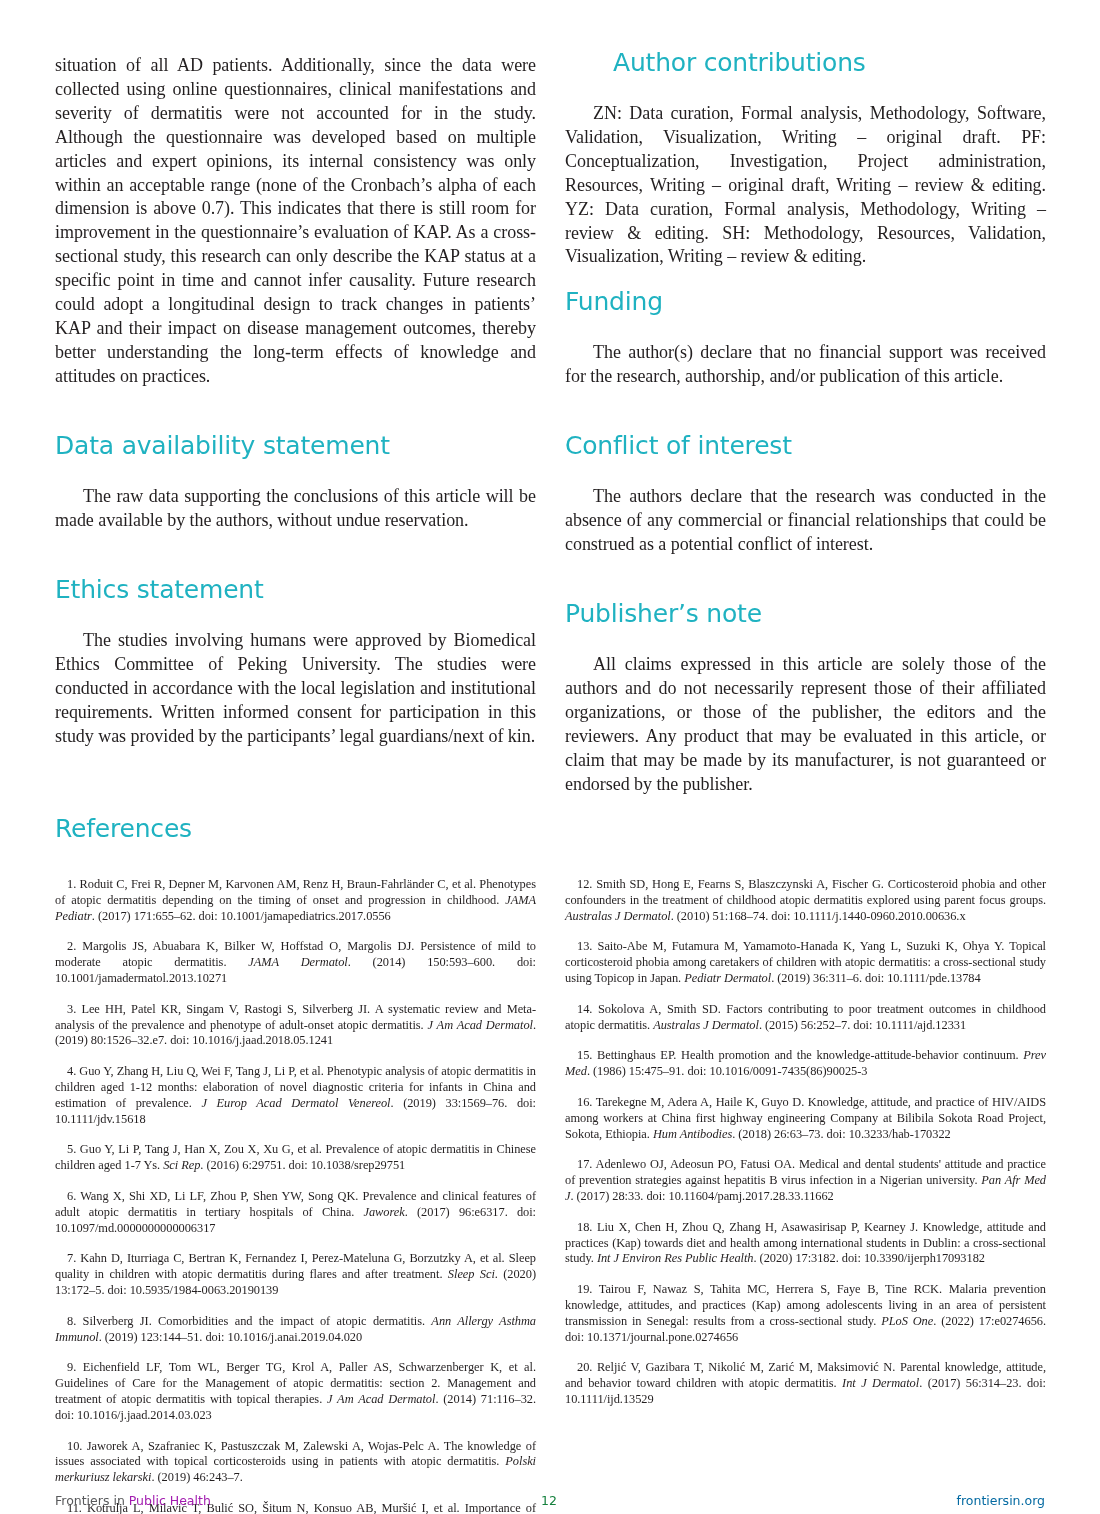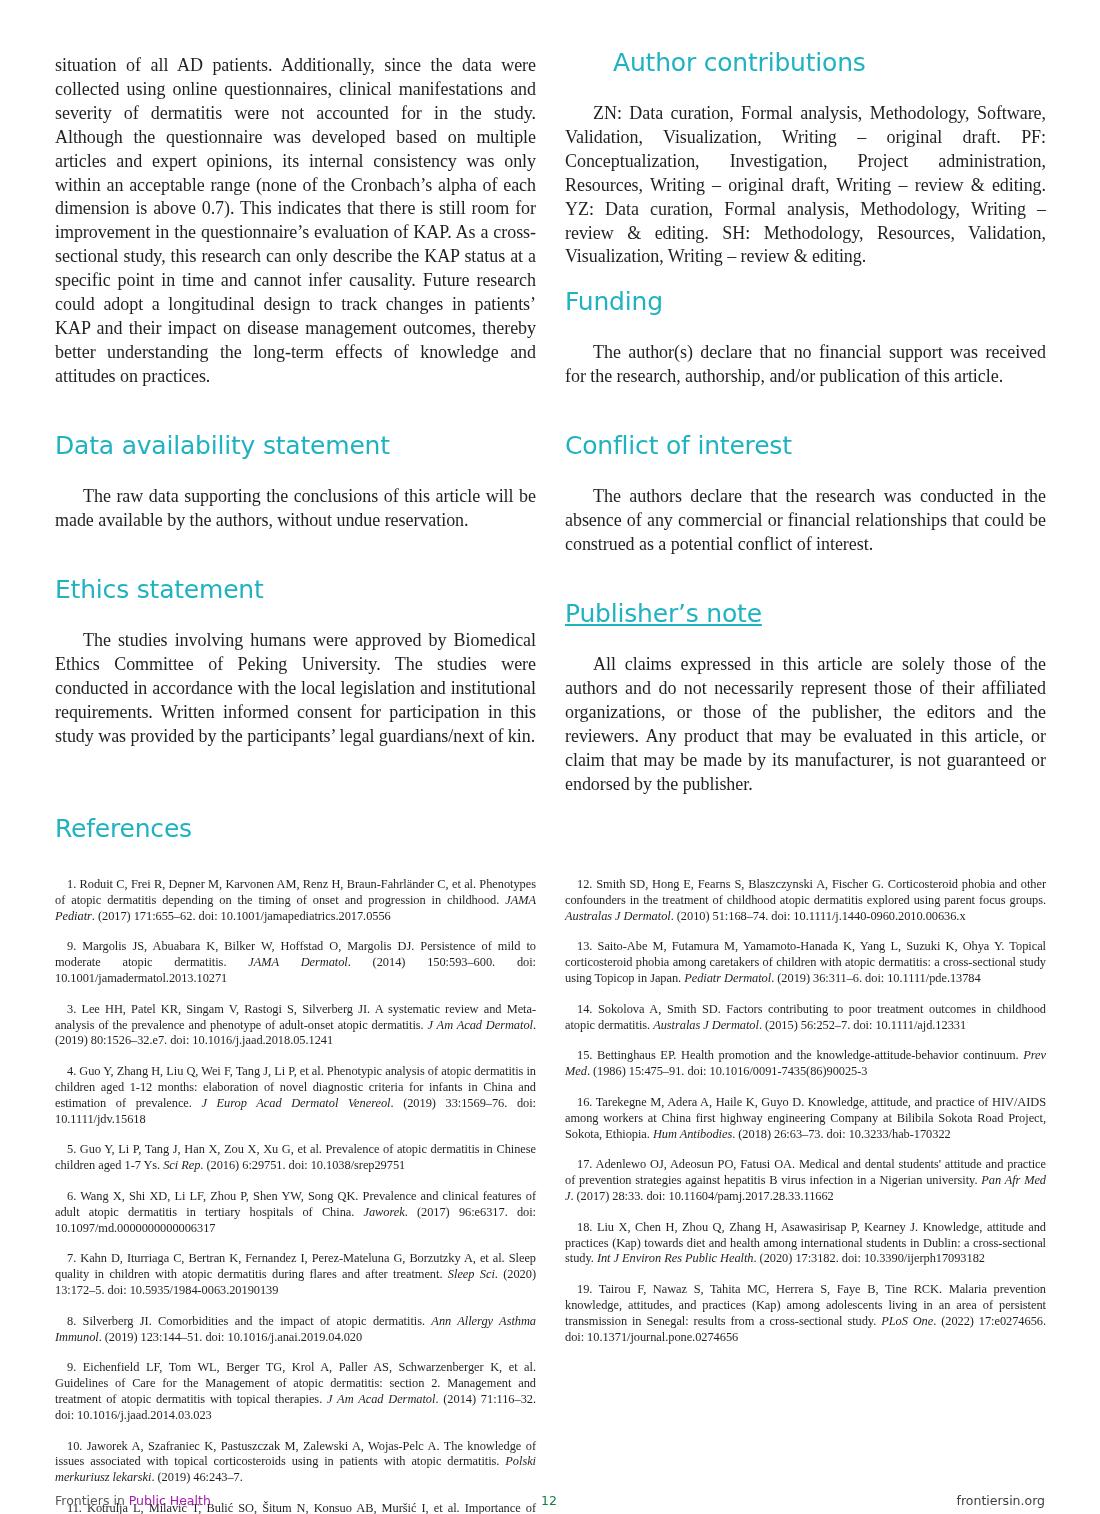--- a/index.html
+++ b/index.html
@@ -76,50 +76,51 @@
 <h2 class="heading" style="left:565px; top:287px;">Funding</h2>
 <div class="col col-right" style="top:341px;">
   <p class="body-text indent">The author(s) declare that no financial support was received for the research, authorship, and/or publication of this article.</p>
 </div>
 
 <h2 class="heading" style="left:565px; top:431px;">Conflict of interest</h2>
 <div class="col col-right" style="top:485px;">
   <p class="body-text indent">The authors declare that the research was conducted in the absence of any commercial or financial relationships that could be construed as a potential conflict of interest.</p>
 </div>
 
-<h2 class="heading" style="left:565px; top:599px;text-decoration:underline;">Publisher’s note</h2>
+<h2 class="heading" style="left:565px; top:599px;">Publisher’s note</h2>
 <div class="col col-right" style="top:653px;">
   <p class="body-text indent">All claims expressed in this article are solely those of the authors and do not necessarily represent those of their affiliated organizations, or those of the publisher, the editors and the reviewers. Any product that may be evaluated in this article, or claim that may be made by its manufacturer, is not guaranteed or endorsed by the publisher.</p>
 </div>
 
 <h2 class="heading" style="left:55px; top:814px;">References</h2>
 
 <div class="refs" style="left:55px; top:862px;">
   <p class="ref"><span>1. Roduit C, Frei R, Depner M, Karvonen AM, Renz H, Braun-Fahrländer C, et al. Phenotypes of atopic dermatitis depending on the timing of onset and progression in childhood. </span><i>JAMA Pediatr</i><span>. (2017) 171:655–62. doi: 10.1001/jamapediatrics.2017.0556</span></p>
-  <p class="ref"><span>9. Margolis JS, Abuabara K, Bilker W, Hoffstad O, Margolis DJ. Persistence of mild to moderate atopic dermatitis. </span><i>JAMA Dermatol</i><span>. (2014) 150:593–600. doi: 10.1001/jamadermatol.2013.10271</span></p>
+  <p class="ref"><span>2. Margolis JS, Abuabara K, Bilker W, Hoffstad O, Margolis DJ. Persistence of mild to moderate atopic dermatitis. </span><i>JAMA Dermatol</i><span>. (2014) 150:593–600. doi: 10.1001/jamadermatol.2013.10271</span></p>
   <p class="ref"><span>3. Lee HH, Patel KR, Singam V, Rastogi S, Silverberg JI. A systematic review and Meta-analysis of the prevalence and phenotype of adult-onset atopic dermatitis. </span><i>J Am Acad Dermatol</i><span>. (2019) 80:1526–32.e7. doi: 10.1016/j.jaad.2018.05.1241</span></p>
   <p class="ref"><span>4. Guo Y, Zhang H, Liu Q, Wei F, Tang J, Li P, et al. Phenotypic analysis of atopic dermatitis in children aged 1-12 months: elaboration of novel diagnostic criteria for infants in China and estimation of prevalence. </span><i>J Europ Acad Dermatol Venereol</i><span>. (2019) 33:1569–76. doi: 10.1111/jdv.15618</span></p>
   <p class="ref"><span>5. Guo Y, Li P, Tang J, Han X, Zou X, Xu G, et al. Prevalence of atopic dermatitis in Chinese children aged 1-7 Ys. </span><i>Sci Rep</i><span>. (2016) 6:29751. doi: 10.1038/srep29751</span></p>
   <p class="ref"><span>6. Wang X, Shi XD, Li LF, Zhou P, Shen YW, Song QK. Prevalence and clinical features of adult atopic dermatitis in tertiary hospitals of China. </span><i>Jaworek</i><span>. (2017) 96:e6317. doi: 10.1097/md.0000000000006317</span></p>
   <p class="ref"><span>7. Kahn D, Iturriaga C, Bertran K, Fernandez I, Perez-Mateluna G, Borzutzky A, et al. Sleep quality in children with atopic dermatitis during flares and after treatment. </span><i>Sleep Sci</i><span>. (2020) 13:172–5. doi: 10.5935/1984-0063.20190139</span></p>
   <p class="ref"><span>8. Silverberg JI. Comorbidities and the impact of atopic dermatitis. </span><i>Ann Allergy Asthma Immunol</i><span>. (2019) 123:144–51. doi: 10.1016/j.anai.2019.04.020</span></p>
   <p class="ref"><span>9. Eichenfield LF, Tom WL, Berger TG, Krol A, Paller AS, Schwarzenberger K, et al. Guidelines of Care for the Management of atopic dermatitis: section 2. Management and treatment of atopic dermatitis with topical therapies. </span><i>J Am Acad Dermatol</i><span>. (2014) 71:116–32. doi: 10.1016/j.jaad.2014.03.023</span></p>
   <p class="ref"><span>10. Jaworek A, Szafraniec K, Pastuszczak M, Zalewski A, Wojas-Pelc A. The knowledge of issues associated with topical corticosteroids using in patients with atopic dermatitis. </span><i>Polski merkuriusz lekarski</i><span>. (2019) 46:243–7.</span></p>
   <p class="ref"><span>11. Kotrulja L, Milavić T, Bulić SO, Šitum N, Konsuo AB, Muršić I, et al. Importance of educational intervention and parental knowledge on atopic dermatitis in children. </span><i>Acta Clin Croat</i><span>. (2016) 55:29–34. doi: 10.20471/acc.2016.55.01.5</span></p>
 </div>
 
 <div class="refs" style="left:565px; top:862px;">
   <p class="ref"><span>12. Smith SD, Hong E, Fearns S, Blaszczynski A, Fischer G. Corticosteroid phobia and other confounders in the treatment of childhood atopic dermatitis explored using parent focus groups. </span><i>Australas J Dermatol</i><span>. (2010) 51:168–74. doi: 10.1111/j.1440-0960.2010.00636.x</span></p>
   <p class="ref"><span>13. Saito-Abe M, Futamura M, Yamamoto-Hanada K, Yang L, Suzuki K, Ohya Y. Topical corticosteroid phobia among caretakers of children with atopic dermatitis: a cross-sectional study using Topicop in Japan. </span><i>Pediatr Dermatol</i><span>. (2019) 36:311–6. doi: 10.1111/pde.13784</span></p>
   <p class="ref"><span>14. Sokolova A, Smith SD. Factors contributing to poor treatment outcomes in childhood atopic dermatitis. </span><i>Australas J Dermatol</i><span>. (2015) 56:252–7. doi: 10.1111/ajd.12331</span></p>
   <p class="ref"><span>15. Bettinghaus EP. Health promotion and the knowledge-attitude-behavior continuum. </span><i>Prev Med</i><span>. (1986) 15:475–91. doi: 10.1016/0091-7435(86)90025-3</span></p>
   <p class="ref"><span>16. Tarekegne M, Adera A, Haile K, Guyo D. Knowledge, attitude, and practice of HIV/AIDS among workers at China first highway engineering Company at Bilibila Sokota Road Project, Sokota, Ethiopia. </span><i>Hum Antibodies</i><span>. (2018) 26:63–73. doi: 10.3233/hab-170322</span></p>
   <p class="ref"><span>17. Adenlewo OJ, Adeosun PO, Fatusi OA. Medical and dental students' attitude and practice of prevention strategies against hepatitis B virus infection in a Nigerian university. </span><i>Pan Afr Med J</i><span>. (2017) 28:33. doi: 10.11604/pamj.2017.28.33.11662</span></p>
   <p class="ref"><span>18. Liu X, Chen H, Zhou Q, Zhang H, Asawasirisap P, Kearney J. Knowledge, attitude and practices (Kap) towards diet and health among international students in Dublin: a cross-sectional study. </span><i>Int J Environ Res Public Health</i><span>. (2020) 17:3182. doi: 10.3390/ijerph17093182</span></p>
   <p class="ref"><span>19. Tairou F, Nawaz S, Tahita MC, Herrera S, Faye B, Tine RCK. Malaria prevention knowledge, attitudes, and practices (Kap) among adolescents living in an area of persistent transmission in Senegal: results from a cross-sectional study. </span><i>PLoS One</i><span>. (2022) 17:e0274656. doi: 10.1371/journal.pone.0274656</span></p>
+  <p class="ref"><span>20. Reljić V, Gazibara T, Nikolić M, Zarić M, Maksimović N. Parental knowledge, attitude, and behavior toward children with atopic dermatitis. </span><i>Int J Dermatol</i><span>. (2017) 56:314–23. doi: 10.1111/ijd.13529</span></p>
 </div>
 
 <div class="footer" style="left:55px;">
   <span>Frontiers in</span>
   <span class="accent">Public Health</span>
 </div>
 <div class="footer" style="left:541px; color:#15803d;">12</div>
-<div class="footer accent" style="right:55px; color:#404040;">frontiersin.org</div>
+<div class="footer accent" style="right:55px; color:#0369a1;">frontiersin.org</div>
 
 </body></html>

